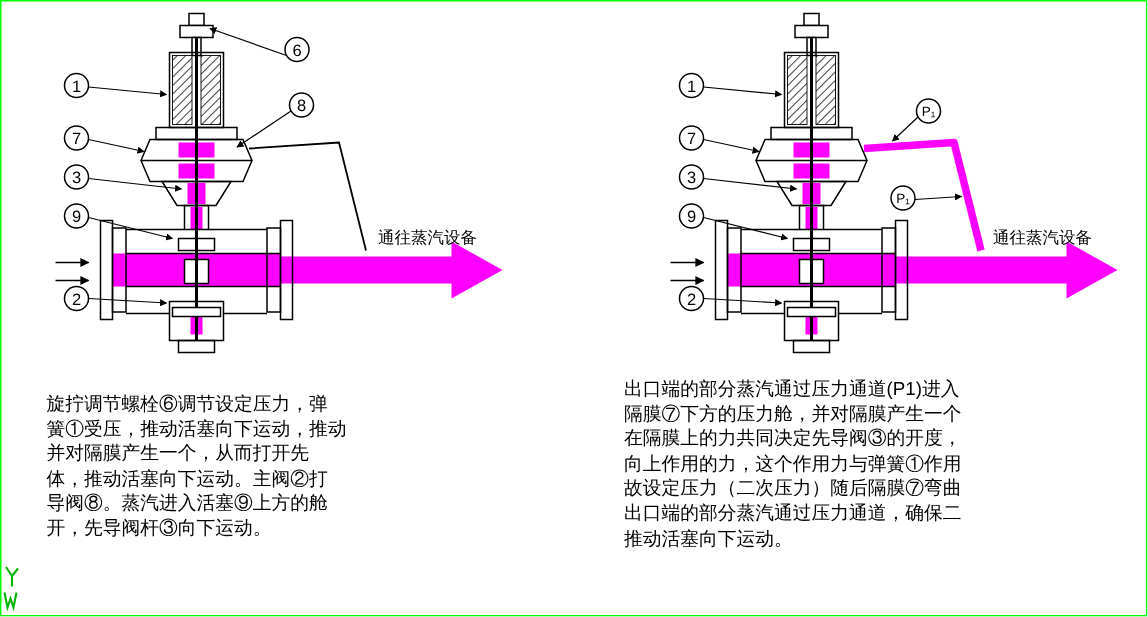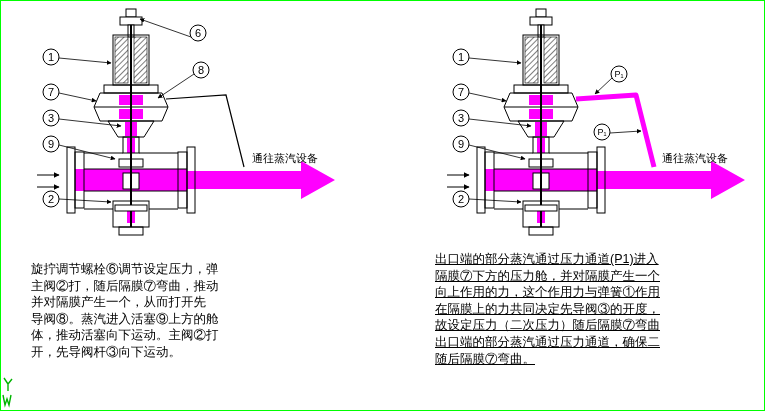--- a/index.html
+++ b/index.html
@@ -15,21 +15,21 @@
   .art{position:absolute;left:0;top:0;}
   .caption{
     position:absolute;
     color:#000;
     font-size:12.5px;
     line-height:16.6px;
     white-space:nowrap;
     font-family:"Liberation Sans", sans-serif;
   }
   .caption-left{left:30px;top:260px;}
-  .caption-right{left:434px;top:250px;text-decoration:underline;}
+  .caption-right{left:415px;top:250px;}
 
   
   .ln{stroke:#000;fill:none;stroke-width:1;}
   .ln2{stroke:#000;fill:none;stroke-width:2;}
   .boxw{fill:#ffffff;stroke:#000;stroke-width:1;}
   .mg{fill:#ff00ff;stroke:none;}
   .leader{stroke:#000;stroke-width:0.8;fill:none;}
   .callout-circle{fill:#ffffff;stroke:#000;stroke-width:1;}
   .callout-num{font-family:"Liberation Sans",sans-serif;font-size:11px;fill:#000;text-anchor:middle;}
   .callout-p{font-family:"Liberation Sans",sans-serif;font-size:9px;fill:#000;text-anchor:middle;}
@@ -169,30 +169,30 @@
     <text class="cjk" x="661" y="161">通往蒸汽设备</text>
 
     <g class="greenmark">
       <path d="M7,390 L7,383 M7,383 L3,377 M7,383 L11,378"></path>
       <path d="M2,394 L4,404 L6,398 L8,404 L10,394"></path>
     </g>
   </svg>
 
   <div class="caption caption-left">
     <div>旋拧调节螺栓⑥调节设定压力，弹</div>
-    <div>主阀②打，随后隔膜⑦弯曲，推动</div>
+    <div>簧①受压，推动活塞向下运动，推动</div>
     <div>并对隔膜产生一个，从而打开先</div>
+    <div>体，推动活塞向下运动。主阀②打</div>
     <div>导阀⑧。蒸汽进入活塞⑨上方的舱</div>
-    <div>体，推动活塞向下运动。主阀②打</div>
     <div>开，先导阀杆③向下运动。</div>
   </div>
 
   <div class="caption caption-right">
     <div>出口端的部分蒸汽通过压力通道(P1)进入</div>
     <div>隔膜⑦下方的压力舱，并对隔膜产生一个</div>
+    <div>在隔膜上的力共同决定先导阀③的开度，</div>
     <div>向上作用的力，这个作用力与弹簧①作用</div>
-    <div>在隔膜上的力共同决定先导阀③的开度，</div>
     <div>故设定压力（二次压力）随后隔膜⑦弯曲</div>
     <div>出口端的部分蒸汽通过压力通道，确保二</div>
-    <div>随后隔膜⑦弯曲。</div>
+    <div>推动活塞向下运动。</div>
   </div>
 
 </div>
 
 </body></html>

